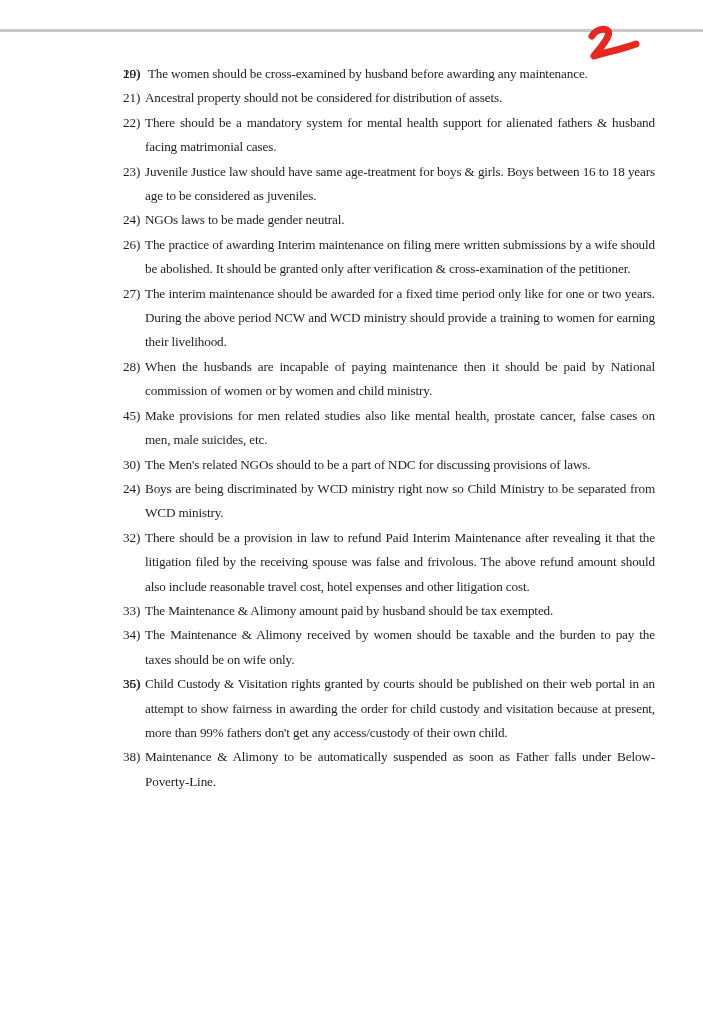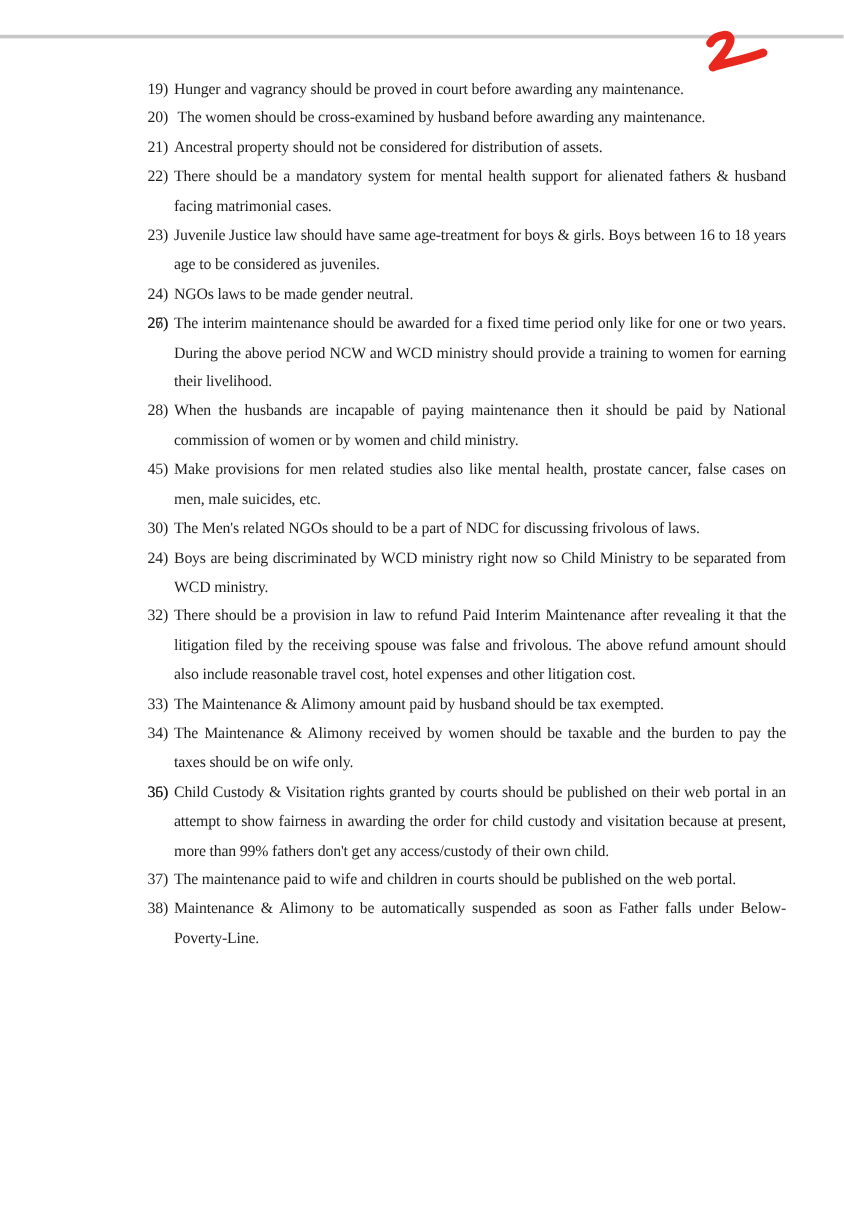--- a/index.html
+++ b/index.html
@@ -61,32 +61,31 @@
 <div class="top-rule"></div>
 
 <div class="page-mark">
   <svg width="70" height="40" viewBox="0 0 70 40">
     <path d="M12 12 C 16 4, 32 2, 28 12 C 25 20, 18 26, 14 32 C 26 28, 40 26, 56 20" fill="none" stroke="#e8281e" stroke-width="7" stroke-linecap="round" stroke-linejoin="round"></path>
   </svg>
 
 </div>
 
 <ul class="list">
-  <li class="item"><span class="num">19)</span><span>Hunger and vagrancy should be proved in court before awarding any maintenance.</span></li>
+  <li class="item"><span class="num">19)</span></li>
   <li class="item"><span class="num">20)</span><span style="white-space:pre"> The women should be cross-examined by husband before awarding any maintenance.</span></li>
   <li class="item"><span class="num">21)</span><span>Ancestral property should not be considered for distribution of assets.</span></li>
   <li class="item"><span class="num">22)</span><span>There should be a mandatory system for mental health support for alienated fathers &amp; husband facing matrimonial cases.</span></li>
   <li class="item"><span class="num">23)</span><span>Juvenile Justice law should have same age-treatment for boys &amp; girls. Boys between 16 to 18 years age to be considered as juveniles.</span></li>
   <li class="item"><span class="num">24)</span><span>NGOs laws to be made gender neutral.</span></li>
-  <li class="item"><span class="num">26)</span></li>
+  <li class="item"><span class="num">26)</span><span>The practice of awarding Interim maintenance on filing mere written submissions by a wife should be abolished. It should be granted only after verification &amp; cross-examination of the petitioner.</span></li>
   <li class="item"><span class="num">27)</span><span>The interim maintenance should be awarded for a fixed time period only like for one or two years. During the above period NCW and WCD ministry should provide a training to women for earning their livelihood.</span></li>
   <li class="item"><span class="num">28)</span><span>When the husbands are incapable of paying maintenance then it should be paid by National commission of women or by women and child ministry.</span></li>
   <li class="item"><span class="num">45)</span><span>Make provisions for men related studies also like mental health, prostate cancer, false cases on men, male suicides, etc.</span></li>
-  <li class="item"><span class="num">30)</span><span>The Men's related NGOs should to be a part of NDC for discussing frivolous of laws.</span></li>
+  <li class="item"><span class="num">30)</span><span>The Men's related NGOs should to be a part of NDC for discussing provisions of laws.</span></li>
   <li class="item"><span class="num">24)</span><span>Boys are being discriminated by WCD ministry right now so Child Ministry to be separated from WCD ministry.</span></li>
   <li class="item"><span class="num">32)</span><span>There should be a provision in law to refund Paid Interim Maintenance after revealing it that the litigation filed by the receiving spouse was false and frivolous. The above refund amount should also include reasonable travel cost, hotel expenses and other litigation cost.</span></li>
   <li class="item"><span class="num">33)</span><span>The Maintenance &amp; Alimony amount paid by husband should be tax exempted.</span></li>
   <li class="item"><span class="num">34)</span><span>The Maintenance &amp; Alimony received by women should be taxable and the burden to pay the taxes should be on wife only.</span></li>
   <li class="item"><span class="num">35)</span></li>
   <li class="item"><span class="num">36)</span><span>Child Custody &amp; Visitation rights granted by courts should be published on their web portal in an attempt to show fairness in awarding the order for child custody and visitation because at present, more than 99% fathers don't get any access/custody of their own child.</span></li>
-  <li class="item"><span class="num">37)</span><span>The maintenance paid to wife and children in courts should be published on the web portal.</span></li>
   <li class="item"><span class="num">38)</span><span>Maintenance &amp; Alimony to be automatically suspended as soon as Father falls under Below-Poverty-Line.</span></li>
 </ul>
 
 </body></html>

